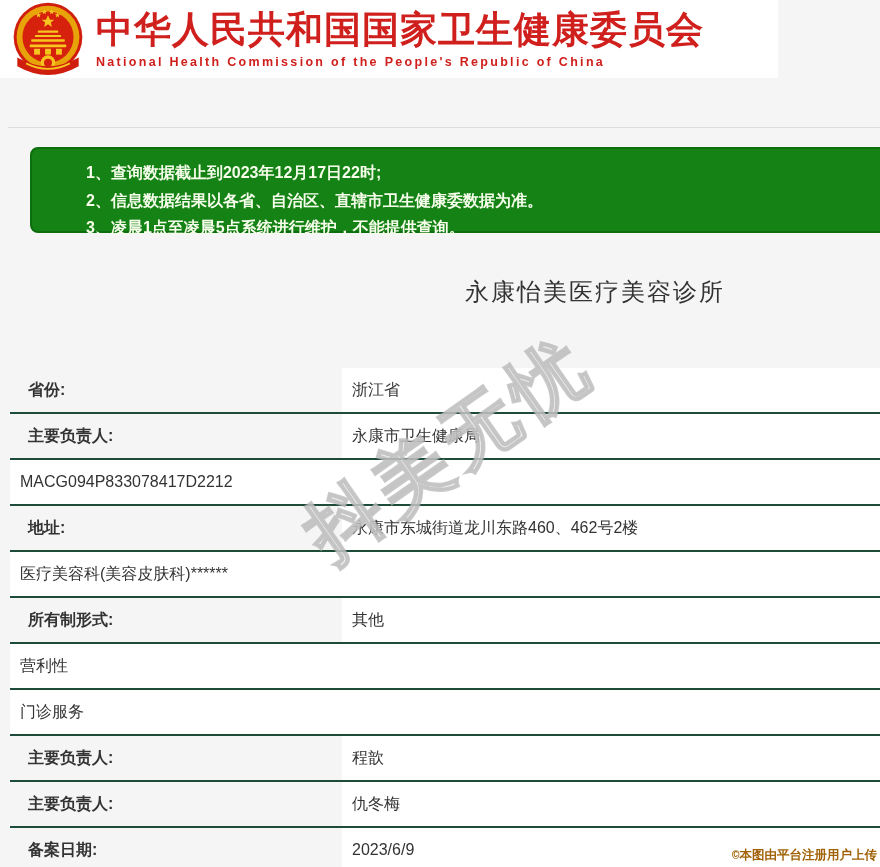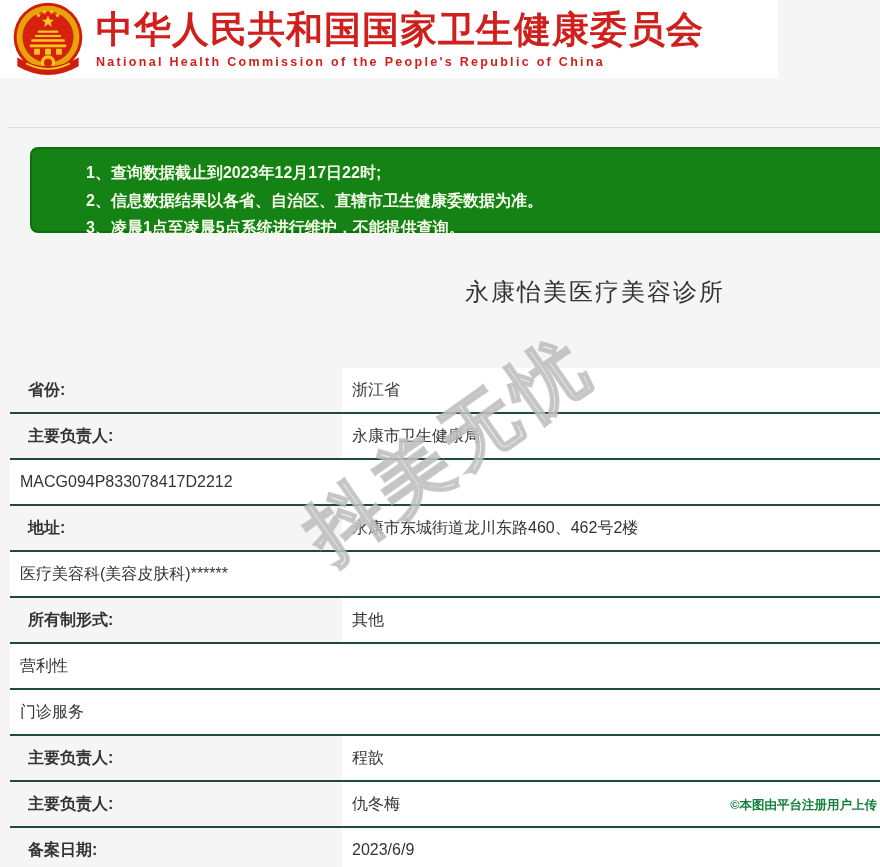--- a/index.html
+++ b/index.html
@@ -73,23 +73,24 @@
     position:absolute;left:210px;top:360px;width:480px;height:180px;
     display:flex;align-items:center;justify-content:center;
     transform:rotate(-35deg);transform-origin:center;
     font-size:74px;font-weight:bold;letter-spacing:8px;white-space:nowrap;
     color:rgba(255,255,255,0.38);
     -webkit-text-stroke:2px rgba(175,175,175,0.65);
     text-shadow:0 0 1px rgba(200,200,200,0.5);
     pointer-events:none;z-index:50;
   }
   .photo-credit{
-    position:absolute;right:3px;top:797px;font-size:12.5px;font-weight:bold;
-    color:#15803d;white-space:nowrap;z-index:60;
+    position:absolute;right:3px;top:847px;font-size:12.5px;font-weight:bold;
+    color:#a16207;white-space:nowrap;z-index:60;
     text-shadow:-1px -1px 0 #fff,1px -1px 0 #fff,-1px 1px 0 #fff,1px 1px 0 #fff;
+    font-family:Liberation Mono, monospace;
   }
 </style>
 </head>
 <body>
 
 <div class="screen">
 
   <div class="header">
     <svg class="emblem" viewBox="0 0 100 104" aria-hidden="true">
       <circle cx="50" cy="48" r="47" fill="#cf1d0e"></circle>

